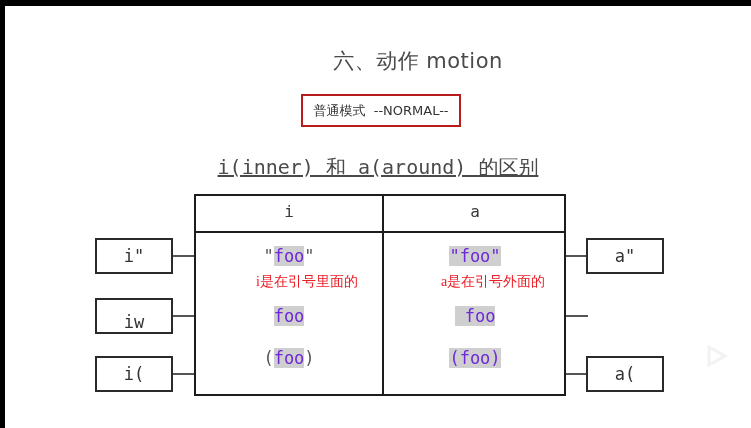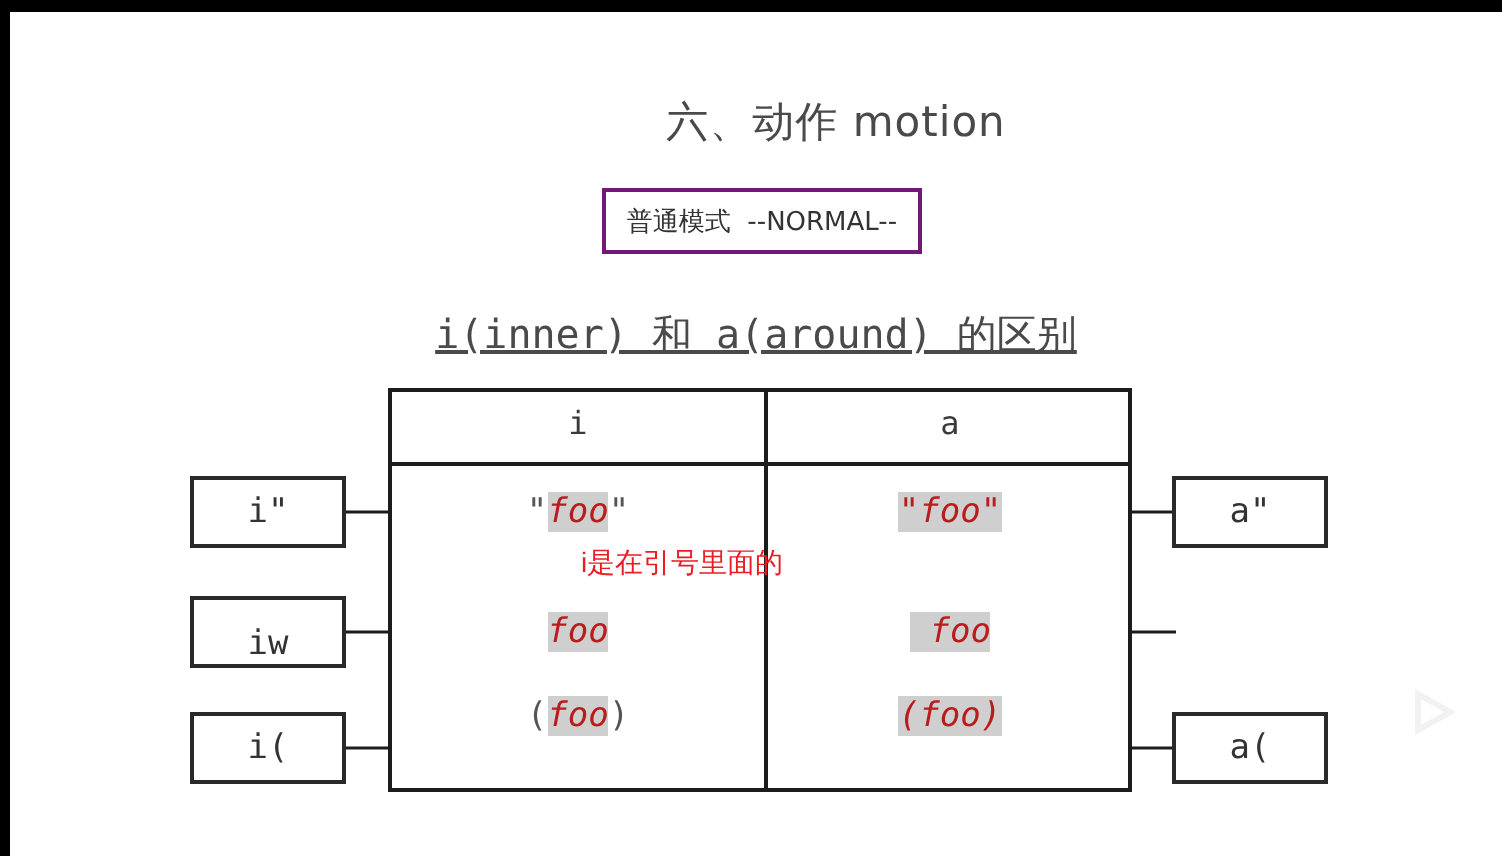--- a/index.html
+++ b/index.html
@@ -45,21 +45,21 @@
     letter-spacing: 0.5px;
     margin-left: 40px;
   }
 
   #mode-box {
     position: absolute;
     left: 296px;
     top: 88px;
     width: 160px;
     height: 33px;
-    border: 2px solid #701a75;
+    border: 2px solid #b91c1c;
     background: #ffffff;
     display: flex;
     align-items: center;
     justify-content: center;
     box-sizing: border-box;
   }
   #mode-box .mode-text {
     font-size: 13px;
     color: #333333;
     font-family: "DejaVu Sans", sans-serif;
@@ -128,34 +128,32 @@
     font-family: "DejaVu Sans Mono", monospace;
     white-space: pre;
   }
   .col-i { left: 0; }
   .col-a { left: 186px; }
   .row-1 { top: 50px; }
   .row-2 { top: 110px; }
   .row-3 { top: 152px; }
   .hl {
     background: #cfcfcf;
-    color: #b91c1c;
-    font-style: italic;
+    color: #6d28d9;
   }
 
   .note-red {
     position: absolute;
     width: 222px;
     text-align: center;
     font-size: 14px;
     color: #ec1c24;
-    font-family: Liberation Sans, sans-serif;
+    font-family: Liberation Serif, serif;
     top: 77px;
     white-space: nowrap;
-    padding-left: 34px;
   }
   #note-i { left: 0px; }
   #note-a { left: 186px; }
 
   
   .key-box {
     position: absolute;
     width: 78px;
     height: 36px;
     border: 2px solid #2a2a2a;
@@ -296,20 +294,21 @@
       <div id="table-header-rule"></div>
       <div id="table-col-divider"></div>
 
       <div class="th-cell" id="th-i">i</div>
       <div class="th-cell" id="th-a">a</div>
 
       <div class="cell col-i row-1"><span>"</span><span class="hl">foo</span><span>"</span></div>
       <div class="cell col-a row-1"><span></span><span class="hl">"foo"</span><span></span></div>
 
       <div class="note-red" id="note-i">i是在引号里面的</div>
+      <div class="note-red" id="note-a">a是在引号外面的</div>
 
       <div class="cell col-i row-2"><span></span><span class="hl">foo</span><span></span></div>
       <div class="cell col-a row-2"><span></span><span class="hl"> foo</span><span></span></div>
 
       <div class="cell col-i row-3"><span>(</span><span class="hl">foo</span><span>)</span></div>
       <div class="cell col-a row-3"><span></span><span class="hl">(foo)</span><span></span></div>
     </div>
 
     <div id="watermark-bilibili"><span class="wm-user">跨屏TV</span><span>bilibili</span></div>
 

